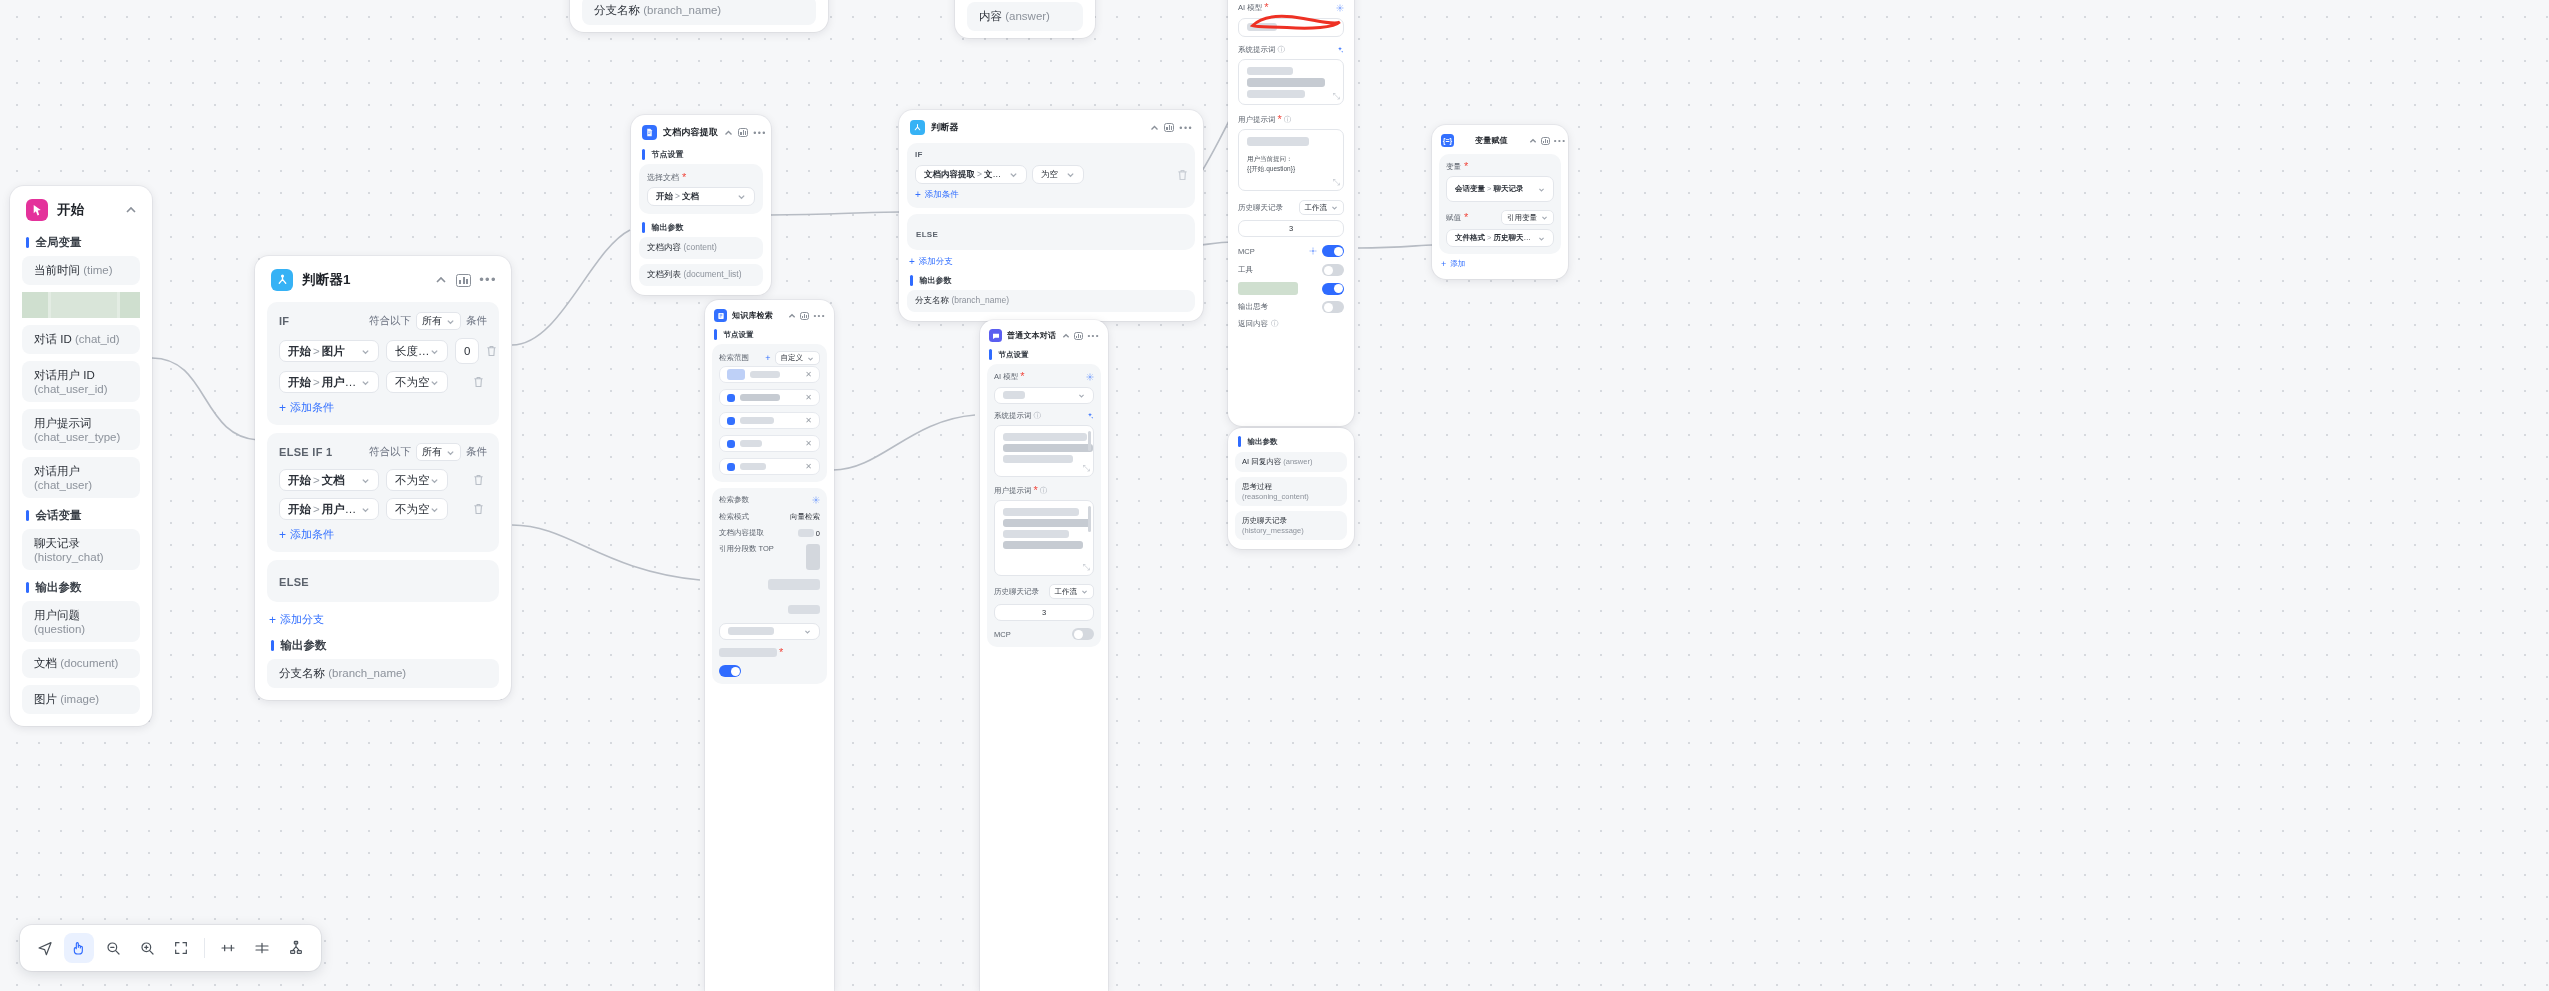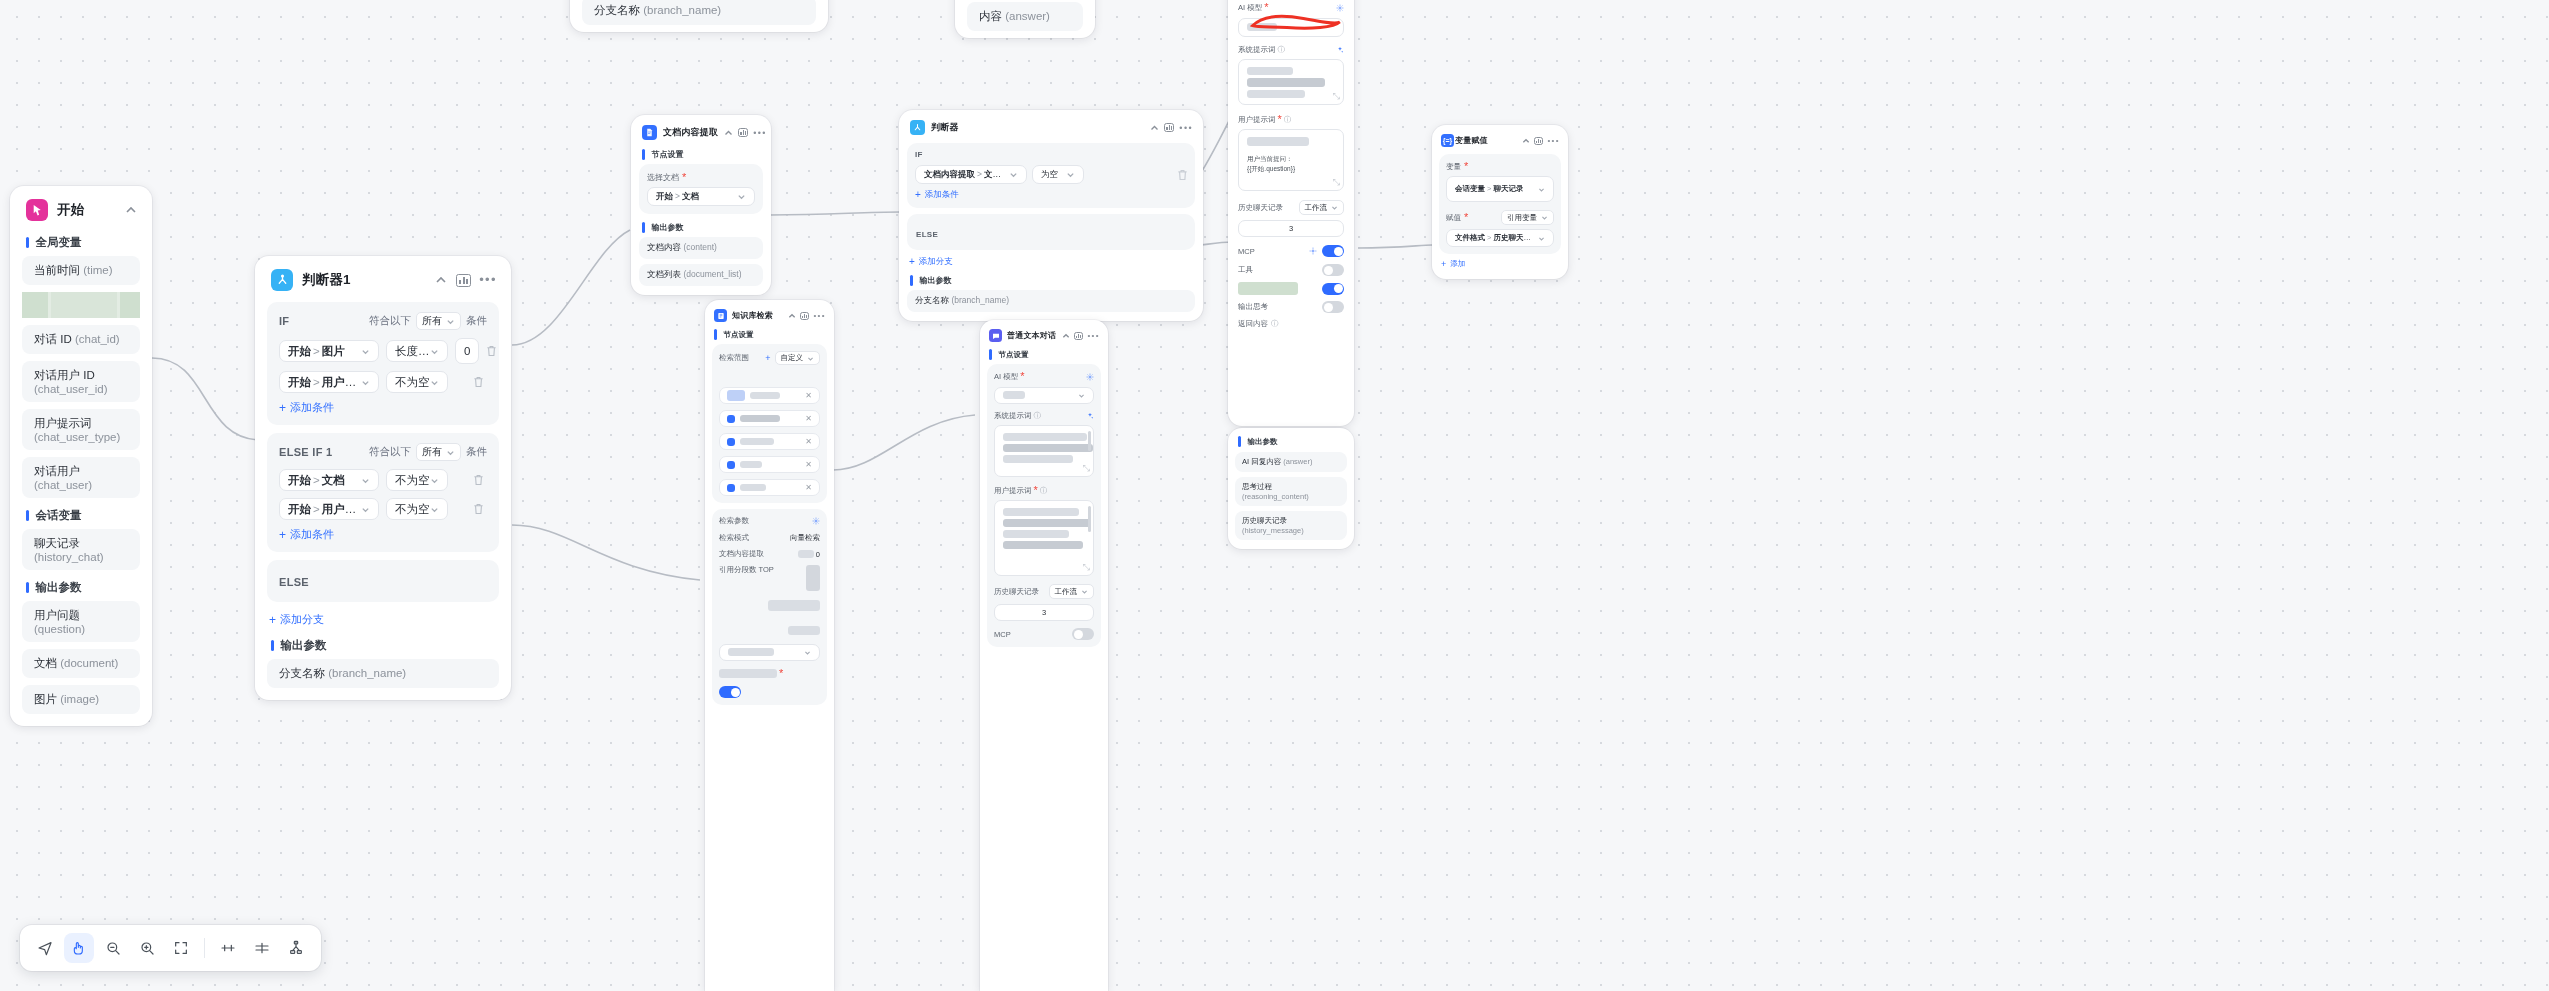--- a/index.html
+++ b/index.html
@@ -605,21 +605,21 @@
           </span>
         <span class="dots" style="font-size:8px">•••</span>
       </span>
     </div>
 
     <div class="sec-label" style="font-size:7.5px; padding:0 9px 4px 9px;">
       <span>节点设置</span>
     </div>
 
     <div class="panel" style="margin:0 7px 6px 7px; padding:7px 7px;">
-      <div class="kv" style="font-size:7.5px; margin-bottom:22px;">
+      <div class="kv" style="font-size:7.5px; margin-bottom:1px;">
         <span>检索范围</span>
         <span style="display:flex; align-items:center; gap:4px;">
           <span class="gear" style="font-size:9px; color:#3370ff;">+</span>
           <span class="mini-sel" style="height:14px; font-size:7.5px;">
             <span>自定义</span>
             <span class="chev">
                 <svg viewBox="0 0 10 10" fill="none" stroke="#a6acb5" stroke-width="1.6" style="width:7px;height:7px">
                   <path d="M2 4l3 3 3-3"></path>
                 </svg>
               </span>
@@ -930,21 +930,21 @@
       <span>思考过程</span>
       <span class="key">(reasoning_content)</span>
     </div>
     <div class="out-row" style="margin:0 7px 9px 7px; font-size:7.5px; padding:5px 7px;">
       <span>历史聊天记录</span>
       <span class="key">(history_message)</span>
     </div>
   </div>
 
   <div class="node" style="left:1432px; top:125px; width:136px;">
-    <div class="node-head" style="padding:9px 8px 7px 9px; gap:1px;">
+    <div class="node-head" style="padding:9px 8px 7px 9px; gap:21px;">
       <span class="node-ico" style="background:#3370ff; width:13px; height:13px; border-radius:3.5px; font-size:7px; font-weight:700;">{=}</span>
       <span class="node-title" style="font-size:8px;">变量赋值</span>
       <span class="head-acts" style="gap:4px;">
         <span class="ic" style="width:8px;height:8px">
           <svg viewBox="0 0 12 12" fill="none" stroke="#8a9099" stroke-width="2">
               <path d="M2 8l4-4 4 4"></path>
             </svg>
         </span>
         <span class="ic-chart" style="width:9px;height:8px;gap:1px;padding:1px">
             <i style="height:2px"></i>

